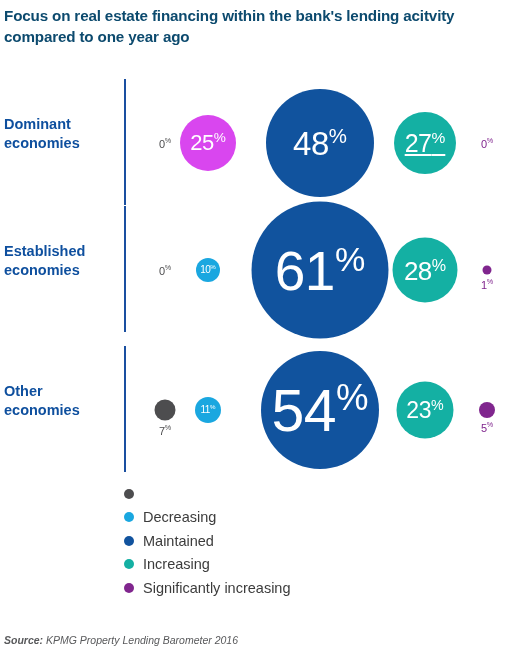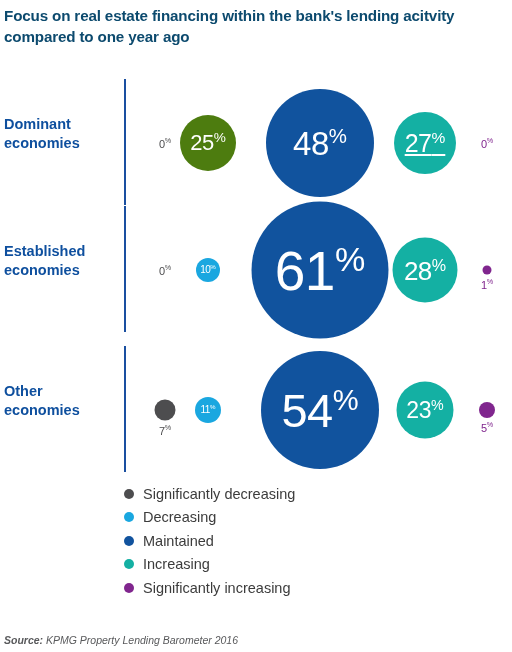--- a/index.html
+++ b/index.html
@@ -162,21 +162,21 @@
 
 <div id="rows-container">
     <div class="row" id="row-0">
       <div class="row-label">Dominant<br>economies</div>
       <div class="row-divider"></div>
       <div class="bubble-track">
         <div class="bubble-slot" style="left: 30px;">
           <div class="outside-label centered" style="color: rgb(77, 77, 79);"><span>0</span><span class="pct">%</span></div>
         </div>
         <div class="bubble-slot" style="left: 73px;">
-          <div class="bubble" title="Decreasing" style="width: 56px; height: 56px; background: #4d7c0f;">
+          <div class="bubble" title="Decreasing" style="width: 56px; height: 56px; background: #d946ef;">
             <span class="bubble-value" style="font-size: 22px;"><span>25</span><span class="pct">%</span></span>
           </div>
         </div>
         <div class="bubble-slot" style="left: 185px;">
           <div class="bubble" title="Maintained" style="width: 108px; height: 108px; background: rgb(17, 83, 158);">
             <span class="bubble-value" style="font-size: 33px;"><span>48</span><span class="pct">%</span></span>
           </div>
         </div>
         <div class="bubble-slot" style="left: 290px;">
           <div class="bubble" title="Increasing" style="width: 62px; height: 62px; background: rgb(20, 176, 163);">
@@ -224,40 +224,39 @@
           <div class="bubble" title="Significantly decreasing" style="width: 21px; height: 21px; background: rgb(77, 77, 79);"></div>
           <div class="outside-label" style="color: rgb(77, 77, 79); top: 83.5px;"><span>7</span><span class="pct">%</span></div>
         </div>
         <div class="bubble-slot" style="left: 73px;">
           <div class="bubble" title="Decreasing" style="width: 26px; height: 26px; background: rgb(26, 167, 224);">
             <span class="bubble-value" style="font-size: 10px;"><span>11</span><span class="pct">%</span></span>
           </div>
         </div>
         <div class="bubble-slot" style="left: 185px;">
           <div class="bubble" title="Maintained" style="width: 118px; height: 118px; background: rgb(17, 83, 158);">
-            <span class="bubble-value" style="font-size: 47px;"><span>54</span><span class="pct">%</span></span>
+            <span class="bubble-value" style="font-size: 59px;"><span>54</span><span class="pct">%</span></span>
           </div>
         </div>
         <div class="bubble-slot" style="left: 290px;">
           <div class="bubble" title="Increasing" style="width: 57px; height: 57px; background: rgb(20, 176, 163);">
             <span class="bubble-value" style="font-size: 23px;"><span>23</span><span class="pct">%</span></span>
           </div>
         </div>
         <div class="bubble-slot" style="left: 352px;">
           <div class="bubble" title="Significantly increasing" style="width: 16px; height: 16px; background: rgb(128, 38, 142);"></div>
           <div class="outside-label" style="color: rgb(128, 38, 142); top: 81px;"><span>5</span><span class="pct">%</span></div>
         </div>
       </div>
     </div>
   </div>
 
 <div id="legend">
     <div class="legend-item">
       <span class="legend-dot" style="background: rgb(77, 77, 79);"></span>
-      <span class="legend-label">Significantly decreasing</span>
     </div>
     <div class="legend-item">
       <span class="legend-dot" style="background: rgb(26, 167, 224);"></span>
       <span class="legend-label">Decreasing</span>
     </div>
     <div class="legend-item">
       <span class="legend-dot" style="background: rgb(17, 83, 158);"></span>
       <span class="legend-label">Maintained</span>
     </div>
     <div class="legend-item">

